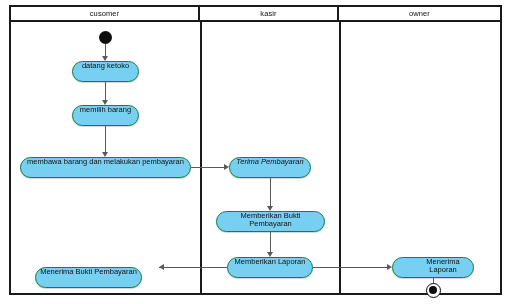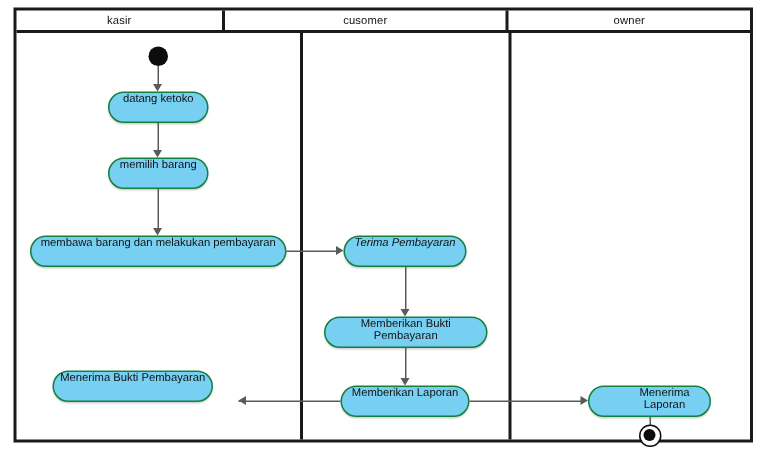--- a/index.html
+++ b/index.html
@@ -138,25 +138,25 @@
   }
 </style>
 </head>
 <body>
 
 <div id="canvas">
 
   <div id="diagram-frame">
 
     <div class="lane-header-row">
+      <div class="lane-header" style="width:189px;">
+        <span>cusomer</span>
+      </div>
       <div class="lane-header" style="width:139px;">
         <span>kasir</span>
-      </div>
-      <div class="lane-header" style="width:189px;">
-        <span>cusomer</span>
       </div>
       <div class="lane-header" style="width:161px;">
         <span>owner</span>
       </div>
     </div>
 
     <div class="lane-divider" style="left:189px;"></div>
     <div class="lane-divider" style="left:328px;"></div>
 
     <div class="start-node" style="left:88px; top:24px;"></div>
@@ -199,21 +199,21 @@
     <div class="conn-v" style="left:259px; top:225px; height:21px;"></div>
     <div class="arrow-down" style="left:256px; top:245px;"></div>
 
     <div class="activity" style="left:216px; top:250px; width:86px; height:21px;">
       <span>Memberikan Laporan</span>
     </div>
 
     <div class="conn-h" style="left:148px; top:260px; width:68px;"></div>
     <div class="arrow-left" style="left:148px; top:257px;"></div>
 
-    <div class="activity" style="left:24px; top:240px; width:107px; height:21px;">
+    <div class="activity" style="left:24px; top:260px; width:107px; height:21px;">
       <span>Menerima Bukti Pembayaran</span>
     </div>
 
     <div class="conn-h" style="left:302px; top:260px; width:77px;"></div>
     <div class="arrow-right" style="left:376px; top:257px;"></div>
 
     <div class="activity" style="left:381px; top:250px; width:82px; height:21px;padding-left:24px;">
       <span>Menerima Laporan</span>
     </div>
 

